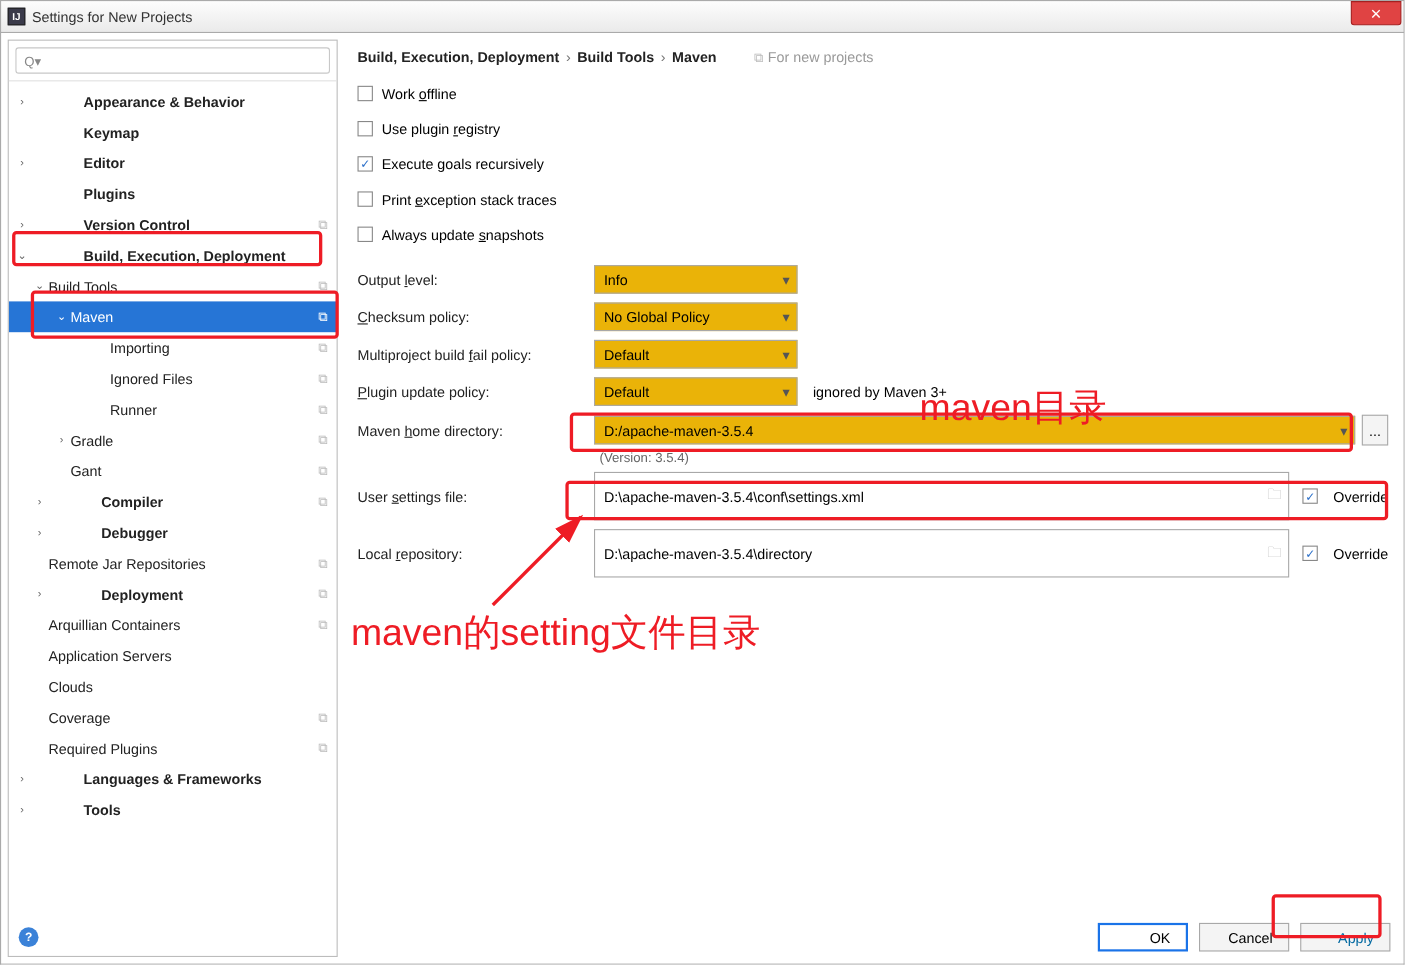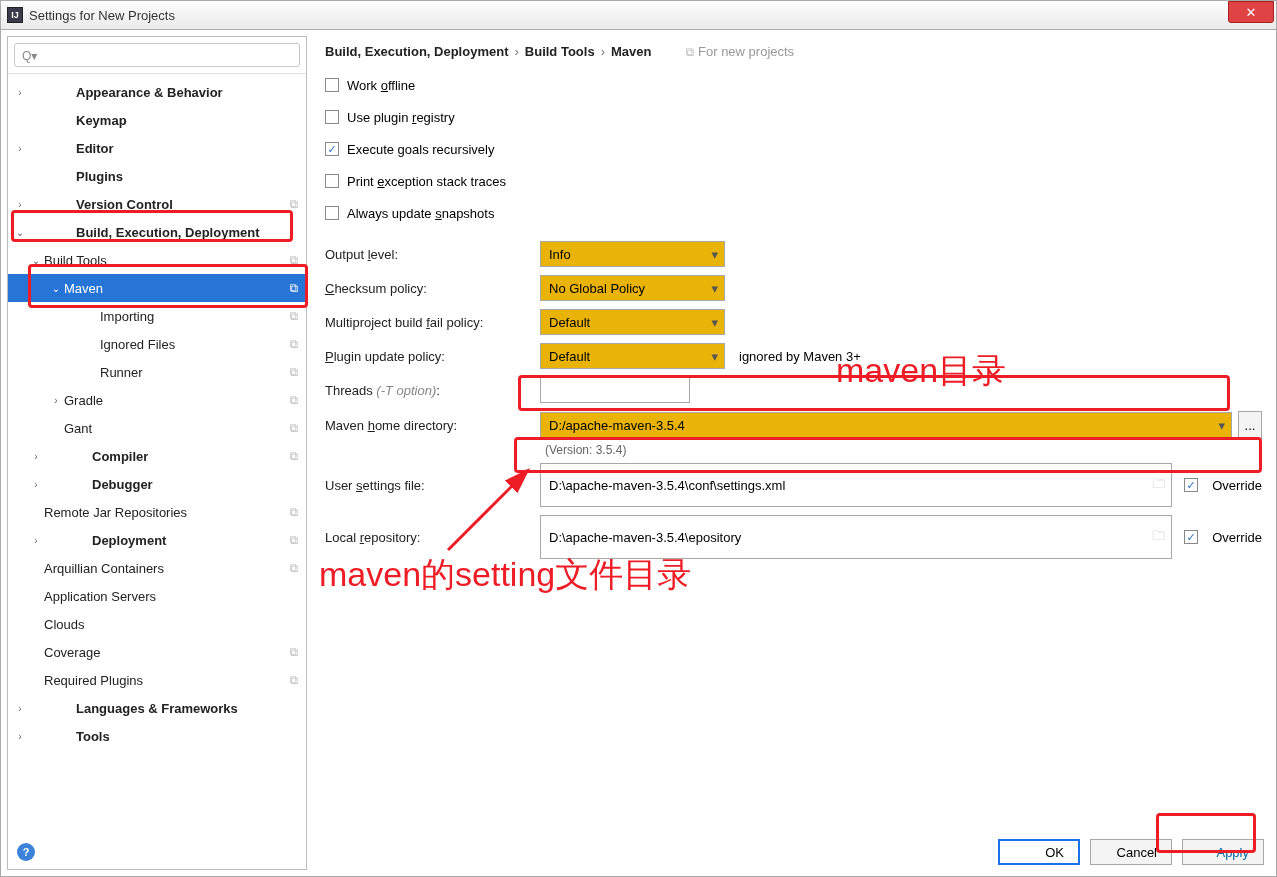--- a/index.html
+++ b/index.html
@@ -248,24 +248,20 @@
           <span>Default</span>
         </div>
     </div>
     <div class="row">
       <span class="field-label"><span class="underline">P</span>lugin update policy:</span>
       <div class="select">
           <span>Default</span>
         </div>
       <span class="note">ignored by Maven 3+</span>
     </div>
-    <div class="row">
-      <span class="field-label">Threads <i style="color:#888">(-T option)</i>:</span>
-      <input class="text-input" style="width: 150px;" value="">
-    </div>
 
     <div class="row">
       <span class="field-label">Maven <span class="underline">h</span>ome directory:</span>
       <div class="select select-wide">
           <span>D:/apache-maven-3.5.4</span>
         </div>
       <div class="browse-btn">
           <span>...</span>
         </div>
     </div>
@@ -279,21 +275,21 @@
       </div>
       <label class="override">
         <span class="check">✓</span>
         <span>Override</span>
       </label>
     </div>
 
     <div class="row">
       <span class="field-label">Local <span class="underline">r</span>epository:</span>
       <div class="path-input">
-        <span>D:\apache-maven-3.5.4\epository</span>
+        <span>D:\apache-maven-3.5.4\directory</span>
         <span class="folder-icon">🗀</span>
       </div>
       <label class="override">
         <span class="check">✓</span>
         <span>Override</span>
       </label>
     </div>
   </div>
 
   <div class="button-bar">

